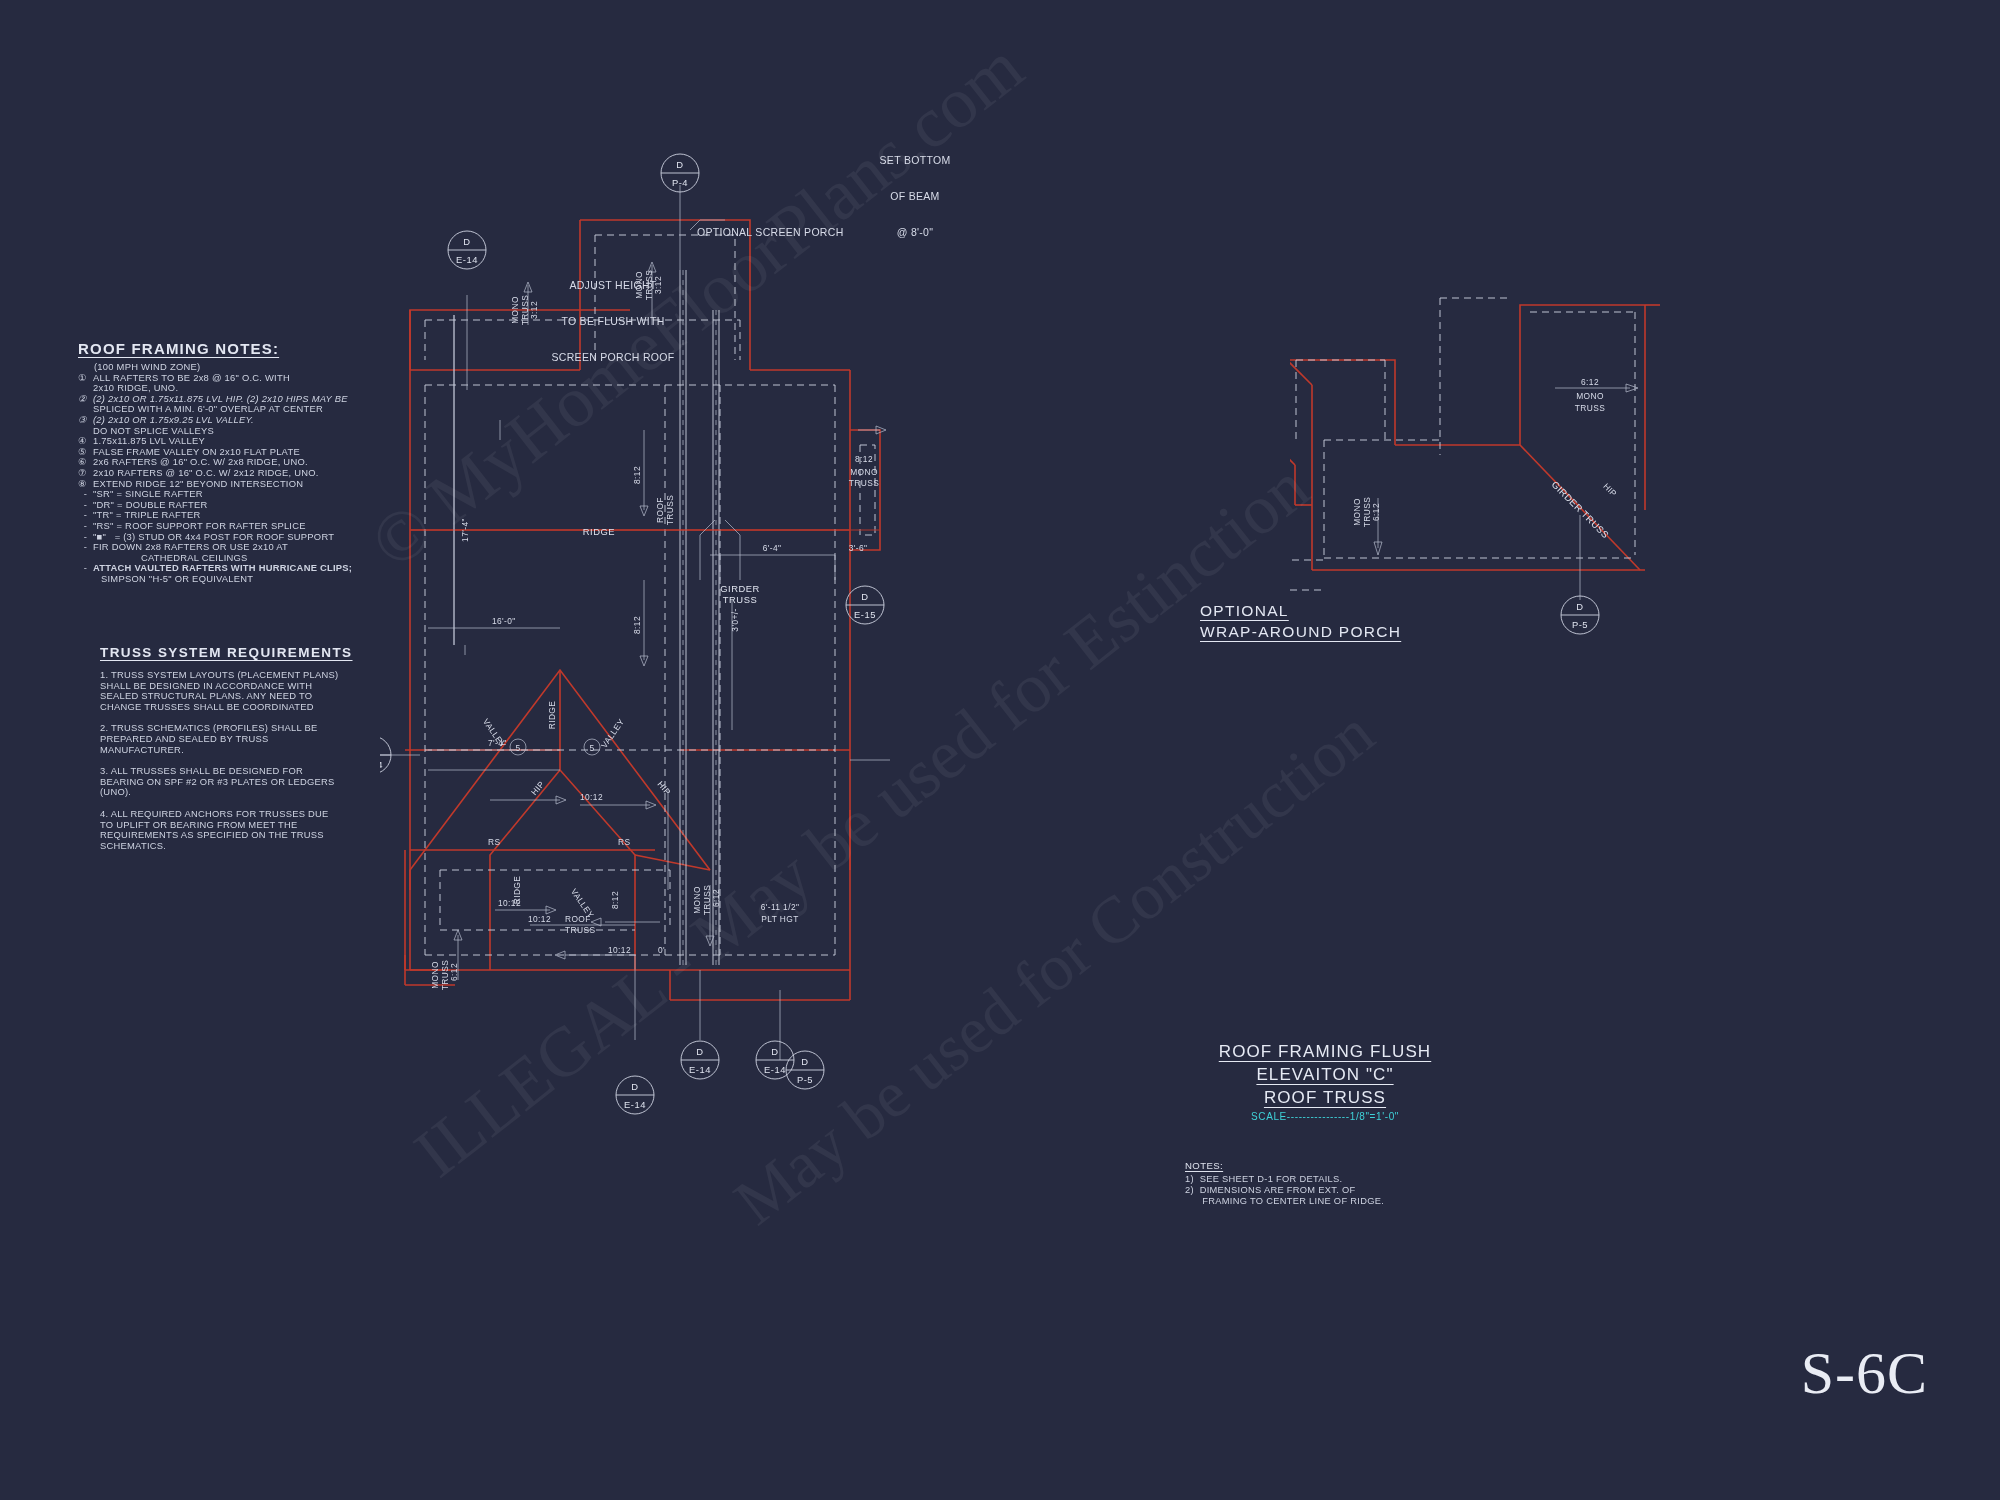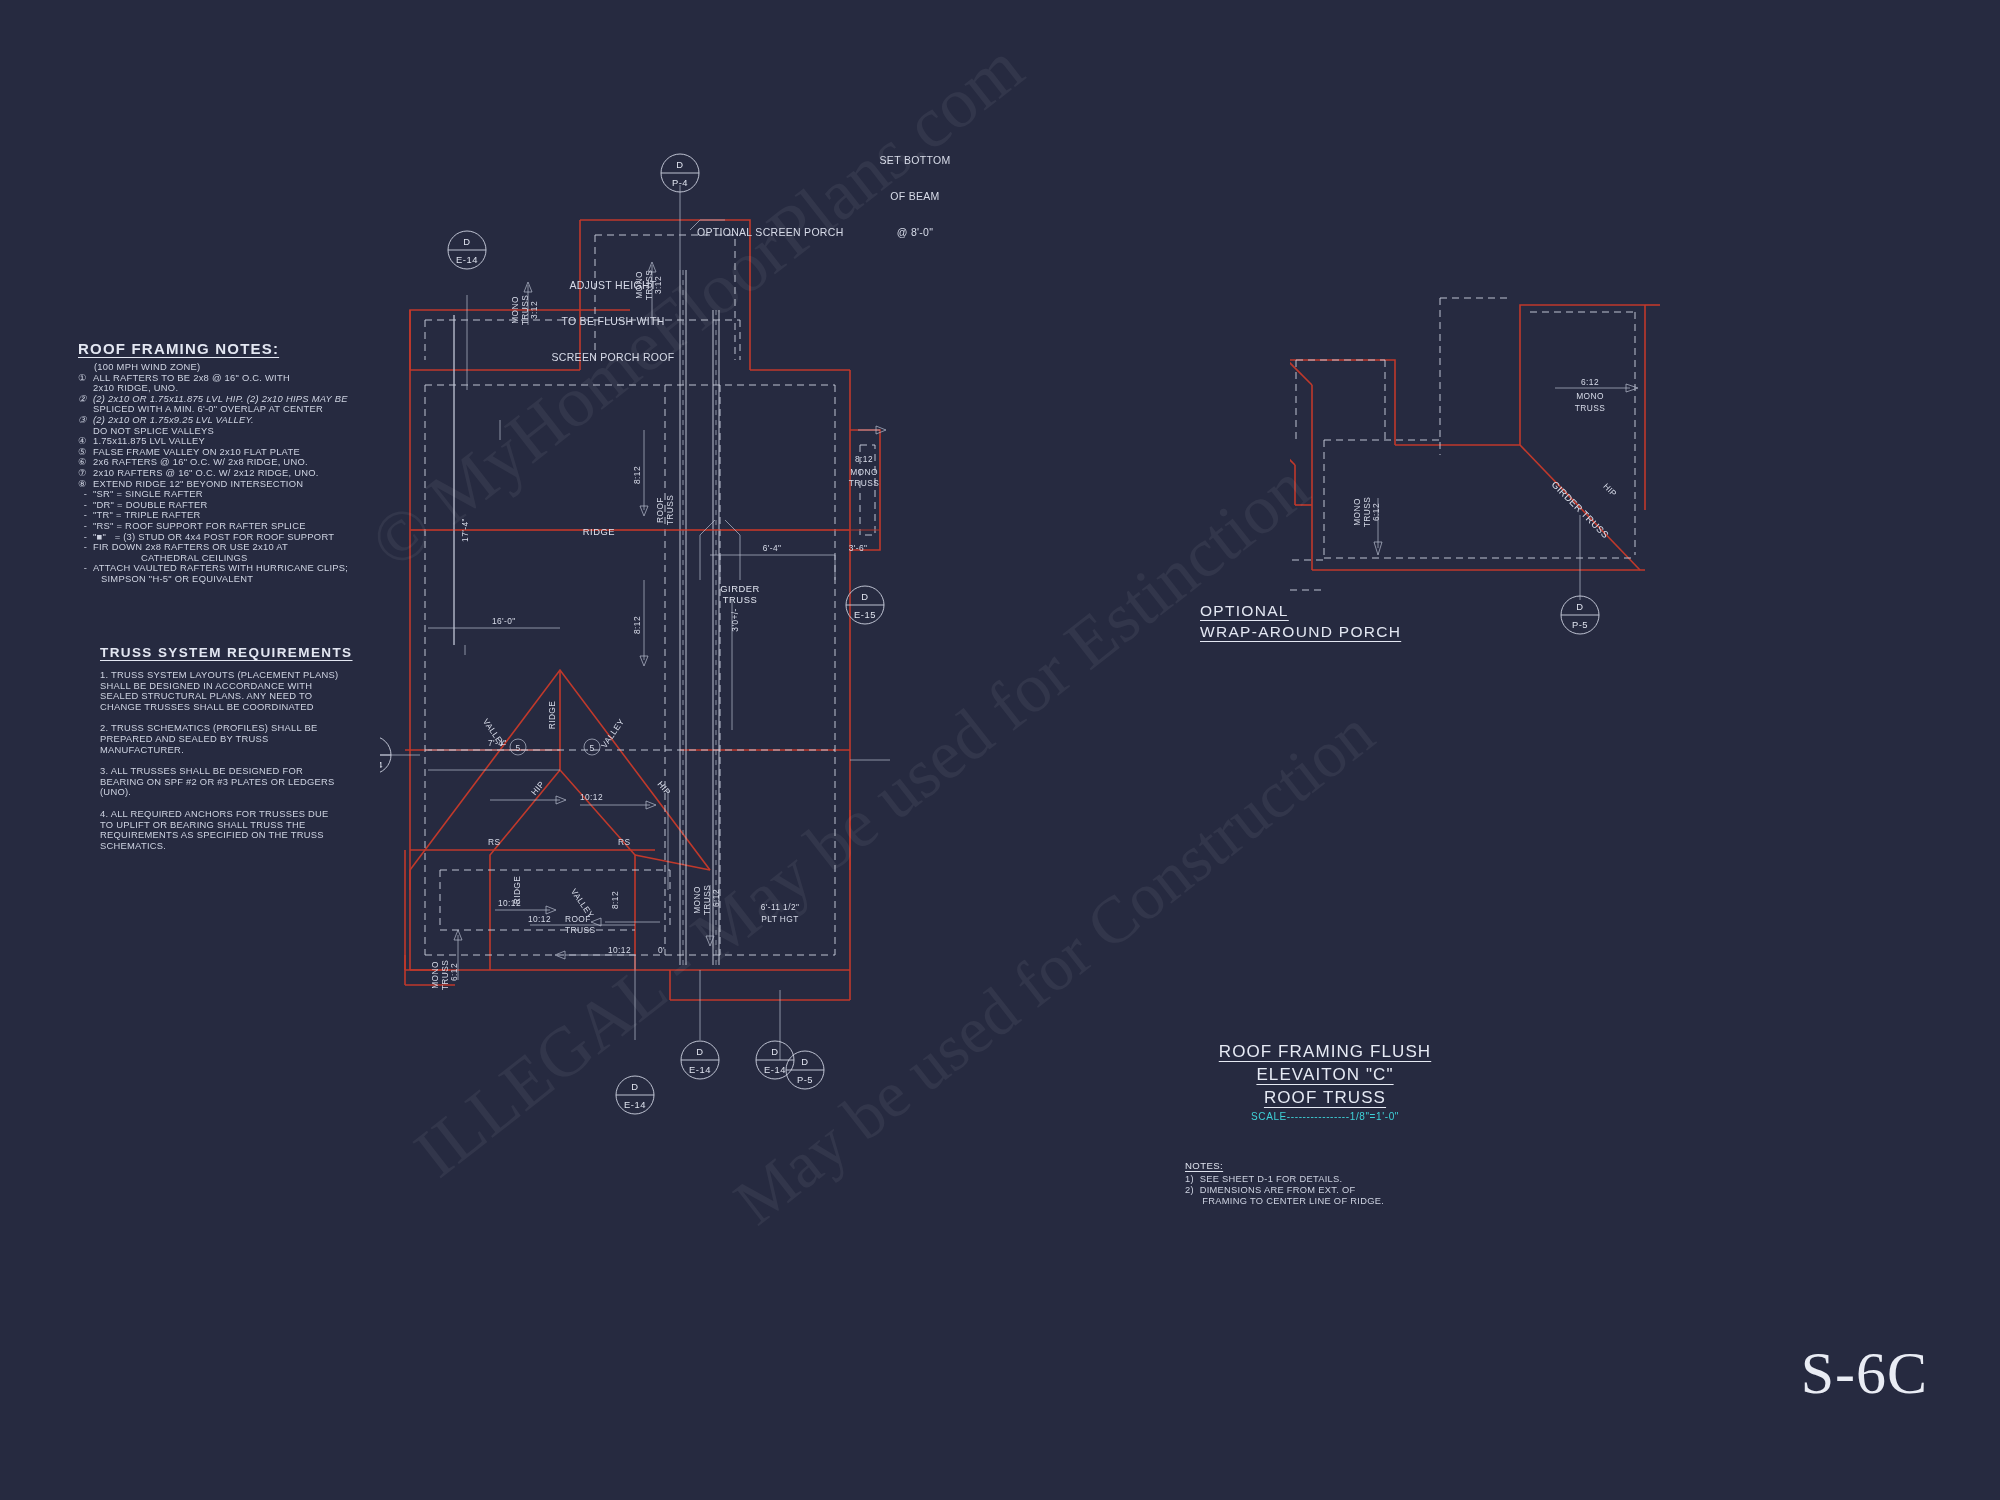--- a/index.html
+++ b/index.html
@@ -69,21 +69,21 @@
         <div class="note-line" style="display: flex;"><span style="width: 15px; flex: 0 0 15px;">⑧</span><span>EXTEND RIDGE 12" BEYOND INTERSECTION</span></div>
       </div>
     <div id="rfn-bul" class="note-body">
         <div class="note-line" style="display: flex;"><span style="width: 15px; flex: 0 0 15px; text-align: center;">-</span><span style="padding-left: 0px;">"SR" = SINGLE RAFTER</span></div>
         <div class="note-line" style="display: flex;"><span style="width: 15px; flex: 0 0 15px; text-align: center;">-</span><span style="padding-left: 0px;">"DR" = DOUBLE RAFTER</span></div>
         <div class="note-line" style="display: flex;"><span style="width: 15px; flex: 0 0 15px; text-align: center;">-</span><span style="padding-left: 0px;">"TR" = TRIPLE RAFTER</span></div>
         <div class="note-line" style="display: flex;"><span style="width: 15px; flex: 0 0 15px; text-align: center;">-</span><span style="padding-left: 0px;">"RS" = ROOF SUPPORT FOR RAFTER SPLICE</span></div>
         <div class="note-line" style="display: flex;"><span style="width: 15px; flex: 0 0 15px; text-align: center;">-</span><span style="padding-left: 0px;">"■"   = (3) STUD OR 4x4 POST FOR ROOF SUPPORT</span></div>
         <div class="note-line" style="display: flex;"><span style="width: 15px; flex: 0 0 15px; text-align: center;">-</span><span style="padding-left: 0px;">FIR DOWN 2x8 RAFTERS OR USE 2x10 AT</span></div>
         <div class="note-line" style="display: flex; gap: 40px;"><span style="width: 15px; flex: 0 0 15px; text-align: center;"></span><span style="padding-left: 8px;">CATHEDRAL CEILINGS</span></div>
-        <div class="note-line" style="display: flex;"><span style="width: 15px; flex: 0 0 15px; text-align: center;">-</span><span style="padding-left: 0px;">ATTACH VAULTED RAFTERS WITH HURRICANE CLIPS;</span></div>
+        <div class="note-line" style="display: flex;"><span style="width: 15px; flex: 0 0 15px; text-align: center;">-</span><span style="padding-left: 0px; font-weight: bold;">ATTACH VAULTED RAFTERS WITH HURRICANE CLIPS;</span></div>
         <div class="note-line" style="display: flex;"><span style="width: 15px; flex: 0 0 15px; text-align: center;"></span><span style="padding-left: 8px;">SIMPSON "H-5" OR EQUIVALENT</span></div>
       </div>
   </div>
 
   <div class="abs" style="left:100px;top:645px;width:310px;">
     <div class="note-head" style="font-size:13.5px;letter-spacing:1.4px;">TRUSS SYSTEM REQUIREMENTS</div>
     <div id="tsr" style="margin-top:10px;">
         <div style="margin-bottom: 11px;">
           <div class="note-line">1. TRUSS SYSTEM LAYOUTS (PLACEMENT PLANS)</div>
           <div class="note-line">SHALL BE DESIGNED IN ACCORDANCE WITH</div>
@@ -95,21 +95,21 @@
           <div class="note-line">PREPARED AND SEALED BY TRUSS</div>
           <div class="note-line">MANUFACTURER.</div>
         </div>
         <div style="margin-bottom: 11px;">
           <div class="note-line">3. ALL TRUSSES SHALL BE DESIGNED FOR</div>
           <div class="note-line">BEARING ON SPF #2 OR #3 PLATES OR LEDGERS</div>
           <div class="note-line">(UNO).</div>
         </div>
         <div style="margin-bottom: 11px;">
           <div class="note-line">4. ALL REQUIRED ANCHORS FOR TRUSSES DUE</div>
-          <div class="note-line">TO UPLIFT OR BEARING SHALL TRUSS THE</div>
+          <div class="note-line">TO UPLIFT OR BEARING FROM MEET THE</div>
           <div class="note-line">REQUIREMENTS AS SPECIFIED ON THE TRUSS</div>
           <div class="note-line">SCHEMATICS.</div>
         </div>
       </div>
   </div>
 
   <svg class="abs" style="left:380px;top:110px;" width="900" height="1050" viewBox="0 0 900 1050">
 
     <g>
 

